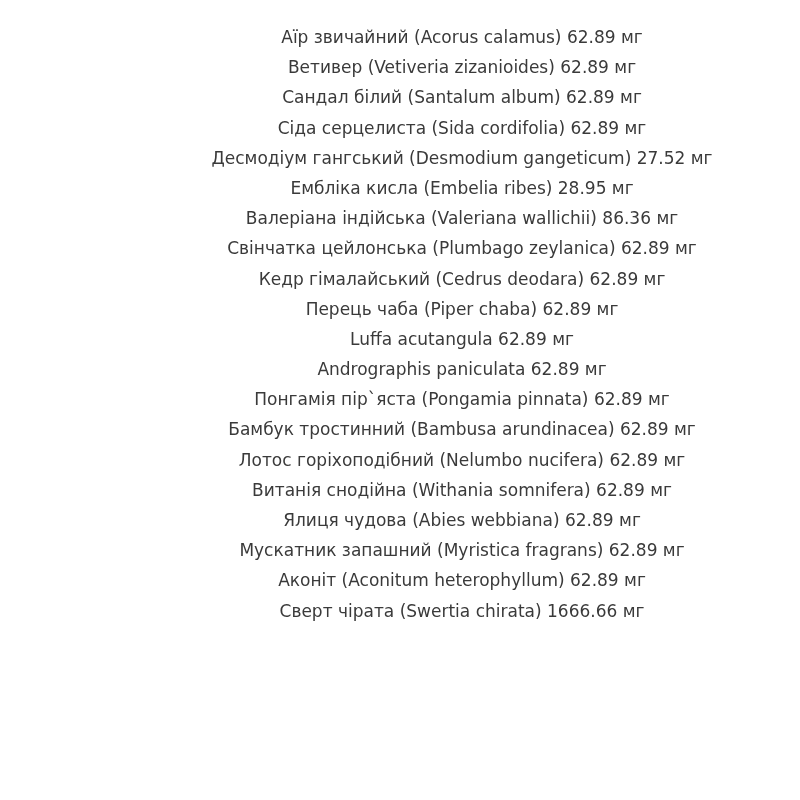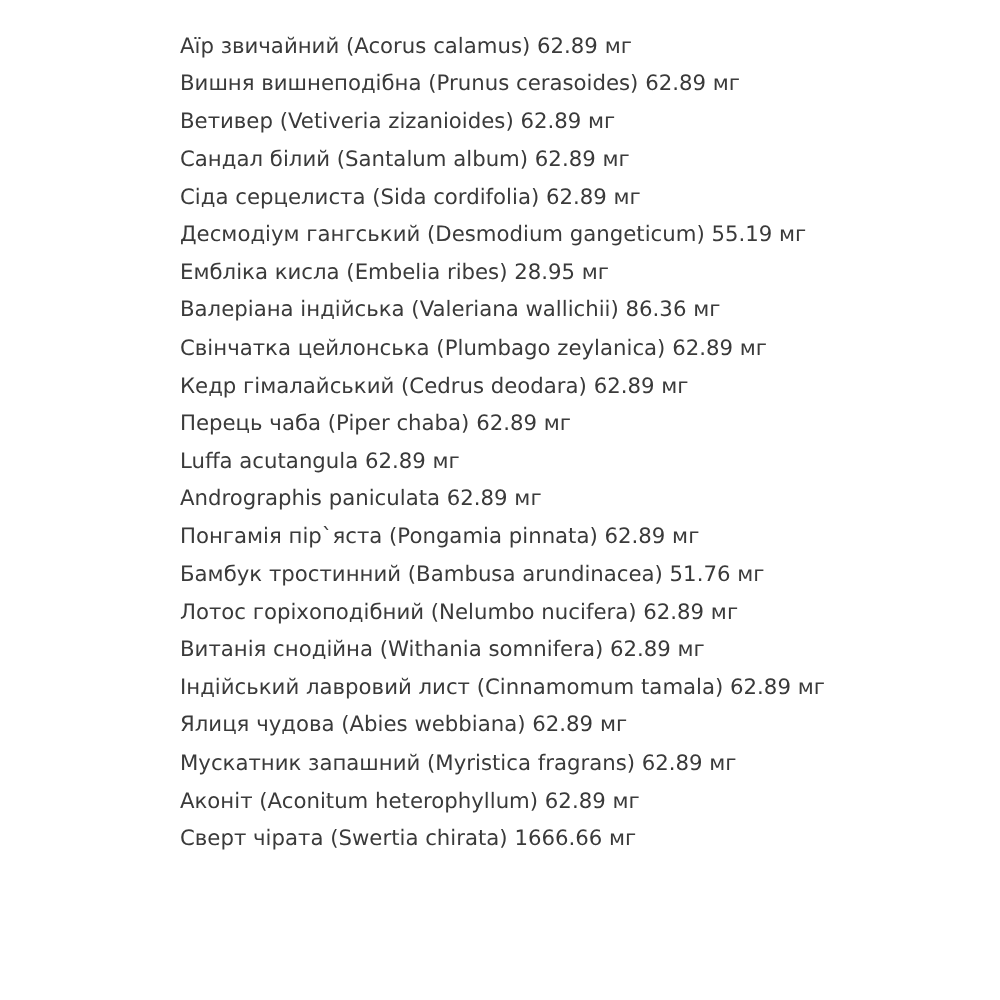--- a/index.html
+++ b/index.html
@@ -20,46 +20,45 @@
   .ingredients-list {
     position: absolute;
     top: 22px;
     left: 144px;
     right: 20px;
     color: #3a3a3a;
     font-size: 17px;
     line-height: 30.2px;
     letter-spacing: 0px;
     white-space: nowrap;
+    text-align: center;
   }
   .ingredient-line {
     height: 30.2px;
   }
 </style>
 </head>
 <body>
 
 <div class="page">
   <div class="ingredients-list" id="ingredients-list">
       <div class="ingredient-line">Аїр звичайний (Acorus calamus) 62.89 мг</div>
-      <div class="ingredient-line">Вишня вишнеподібна (Prunus cerasoides) 62.89 мг</div>
       <div class="ingredient-line">Ветивер (Vetiveria zizanioides) 62.89 мг</div>
       <div class="ingredient-line">Сандал білий (Santalum album) 62.89 мг</div>
       <div class="ingredient-line">Сіда серцелиста (Sida cordifolia) 62.89 мг</div>
-      <div class="ingredient-line">Десмодіум гангський (Desmodium gangeticum) 55.19 мг</div>
+      <div class="ingredient-line">Десмодіум гангський (Desmodium gangeticum) 27.52 мг</div>
       <div class="ingredient-line">Ембліка кисла (Embelia ribes) 28.95 мг</div>
       <div class="ingredient-line">Валеріана індійська (Valeriana wallichii) 86.36 мг</div>
       <div class="ingredient-line">Свінчатка цейлонська (Plumbago zeylanica) 62.89 мг</div>
       <div class="ingredient-line">Кедр гімалайський (Cedrus deodara) 62.89 мг</div>
       <div class="ingredient-line">Перець чаба (Piper chaba) 62.89 мг</div>
       <div class="ingredient-line">Luffa acutangula 62.89 мг</div>
       <div class="ingredient-line">Andrographis paniculata 62.89 мг</div>
       <div class="ingredient-line">Понгамія пір`яста (Pongamia pinnata) 62.89 мг</div>
-      <div class="ingredient-line">Бамбук тростинний (Bambusa arundinacea) 51.76 мг</div>
+      <div class="ingredient-line">Бамбук тростинний (Bambusa arundinacea) 62.89 мг</div>
       <div class="ingredient-line">Лотос горіхоподібний (Nelumbo nucifera) 62.89 мг</div>
       <div class="ingredient-line">Витанія снодійна (Withania somnifera) 62.89 мг</div>
-      <div class="ingredient-line">Індійський лавровий лист (Cinnamomum tamala) 62.89 мг</div>
       <div class="ingredient-line">Ялиця чудова (Abies webbiana) 62.89 мг</div>
       <div class="ingredient-line">Мускатник запашний (Myristica fragrans) 62.89 мг</div>
       <div class="ingredient-line">Аконіт (Aconitum heterophyllum) 62.89 мг</div>
       <div class="ingredient-line">Сверт чірата (Swertia chirata) 1666.66 мг</div>
     </div>
 </div>
 
 </body></html>

